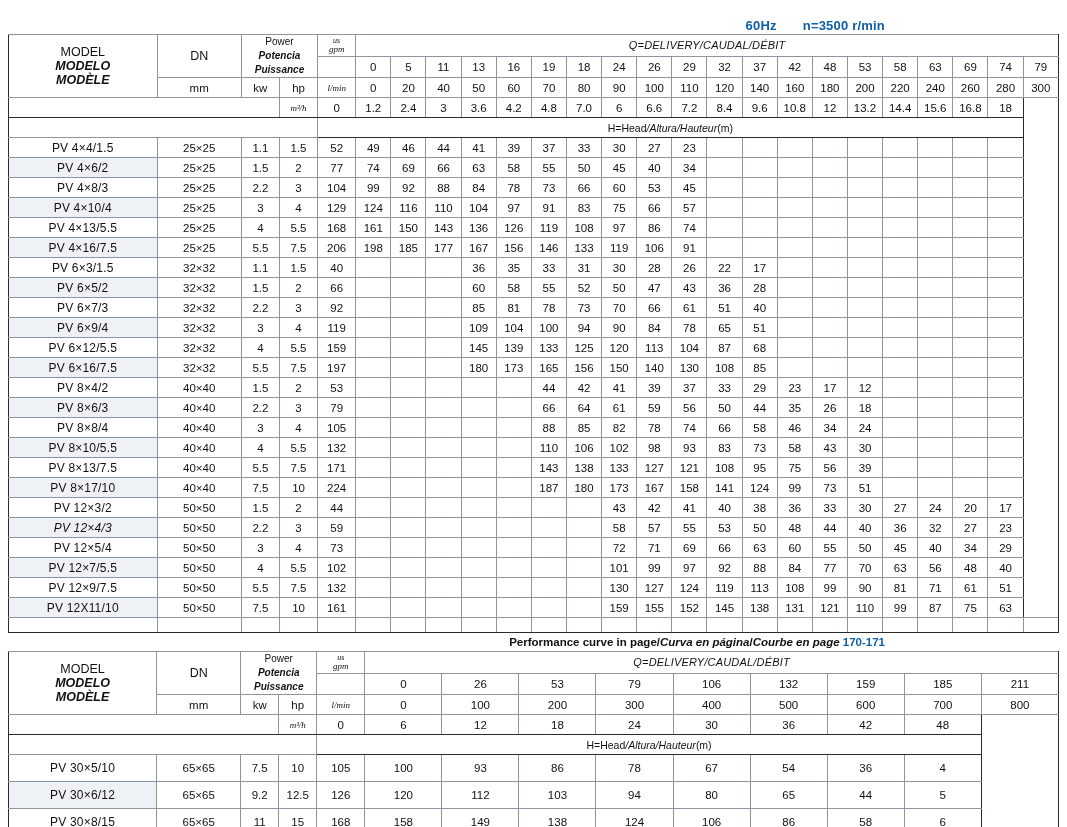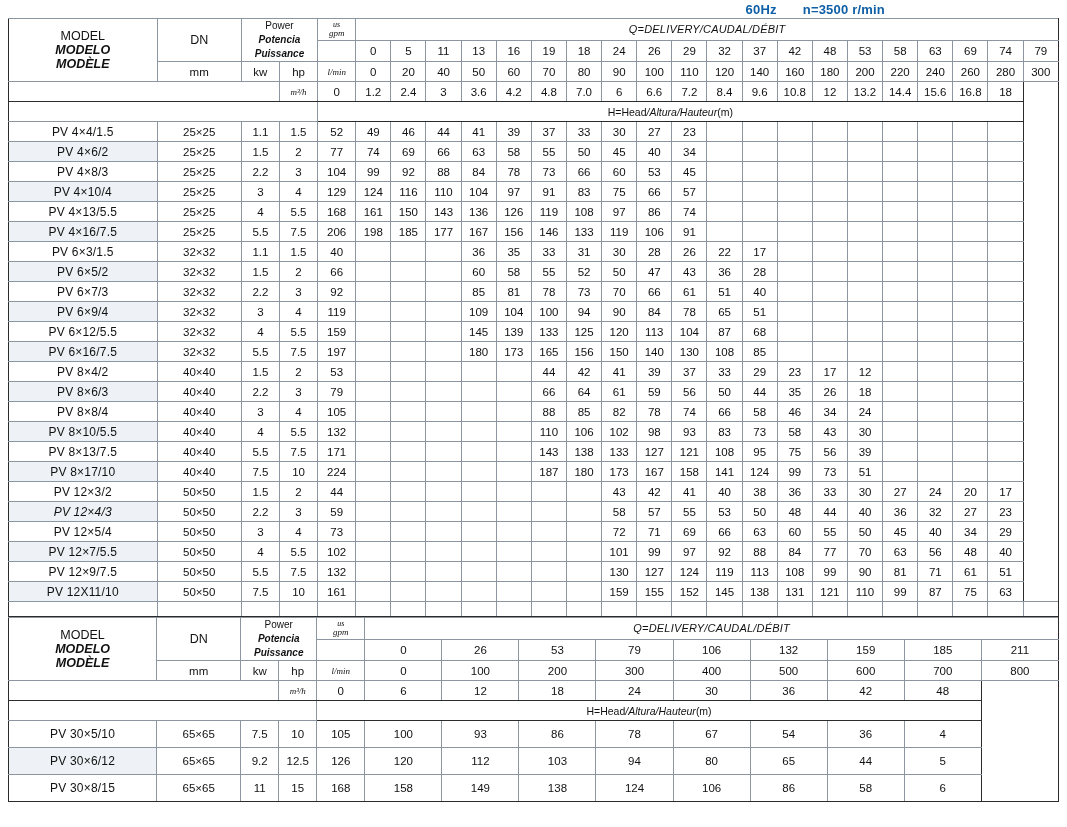--- a/index.html
+++ b/index.html
@@ -13,21 +13,21 @@
     font-family: "Liberation Sans", sans-serif;
     color: #111111;
     position: relative;
     overflow: hidden;
   }
   .page {
     position: relative;
     width: 903px;
     height: 827px;
     box-sizing: border-box;
-    padding: 0 8px;
+    padding: 16px 8px;
     border-radius: 23px;
   }
   
   .top-line {
     height: 18px;
     display: flex;
     align-items: center;
     justify-content: flex-end;
     padding-right: 10px;
     font-size: 13px;
@@ -892,20 +892,24 @@
           <td class="thick-b" style="height: 14px;"></td>
           <td class="thick-b" style="height: 14px;"></td>
           <td class="thick-b" style="height: 14px;"></td>
           <td class="thick-b" style="height: 14px;"></td>
           <td class="thick-b" style="height: 14px;"></td>
           <td class="thick-r thick-b" style="height: 14px;"></td>
         </tr>
       </tbody>
     </table>
 
+  <div class="perf-note">
+    <span>Performance curve in page</span><span>/</span><i>Curva en página</i><span>/</span><i>Courbe en page</i>
+    <span class="pages">170-171</span>
+  </div>
 
   <table class="spec" id="t2">
       <colgroup>
         <col style="width: 148px;">
         <col style="width: 84px;">
         <col style="width: 38px;">
         <col style="width: 38px;">
         <col style="width: 48px;">
         <col style="width: 77px;">
         <col style="width: 77px;">

